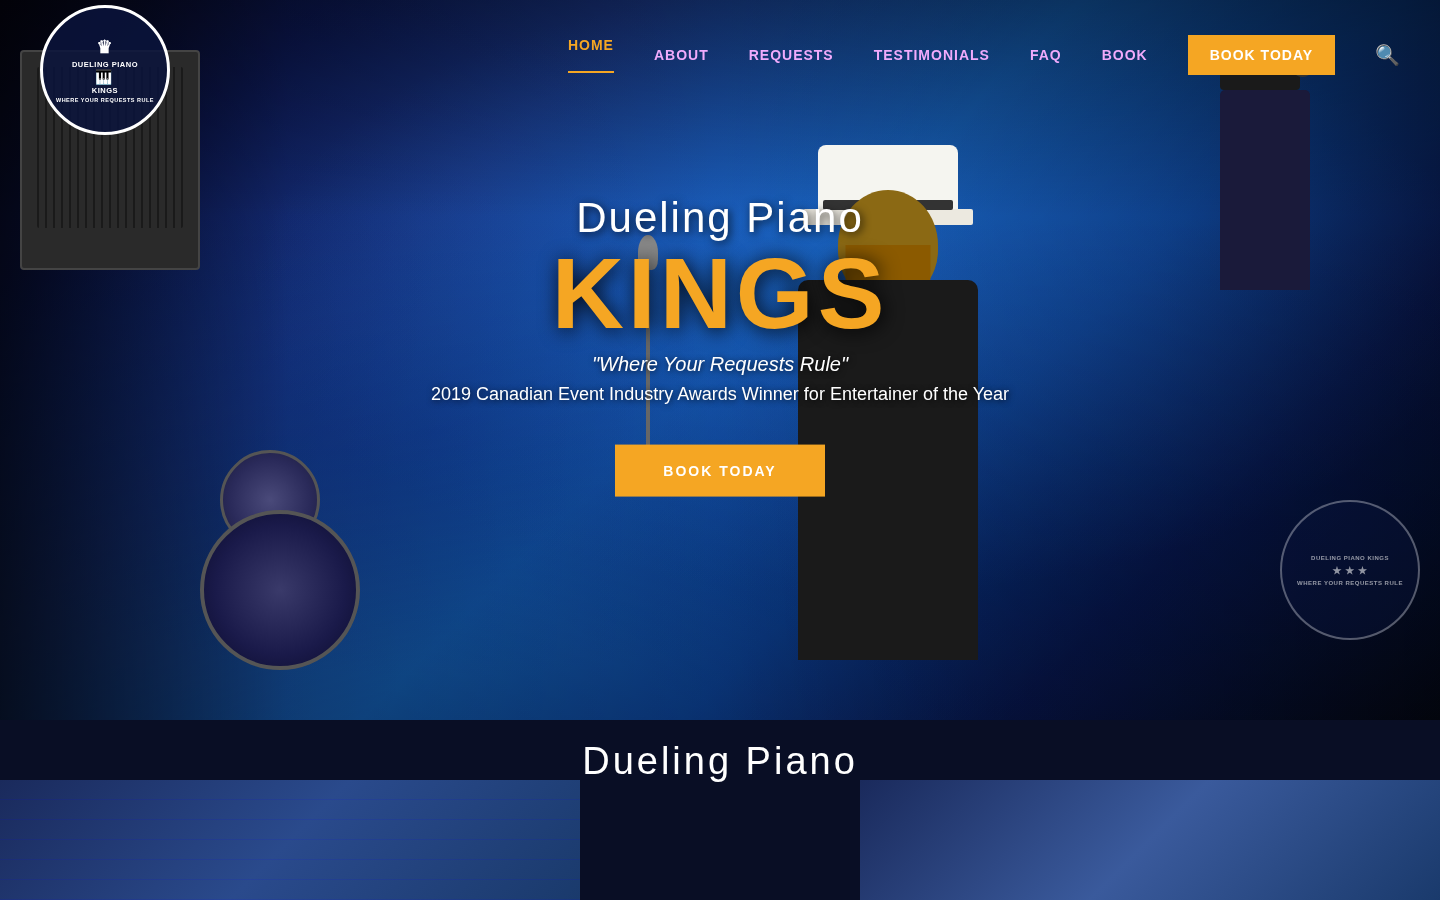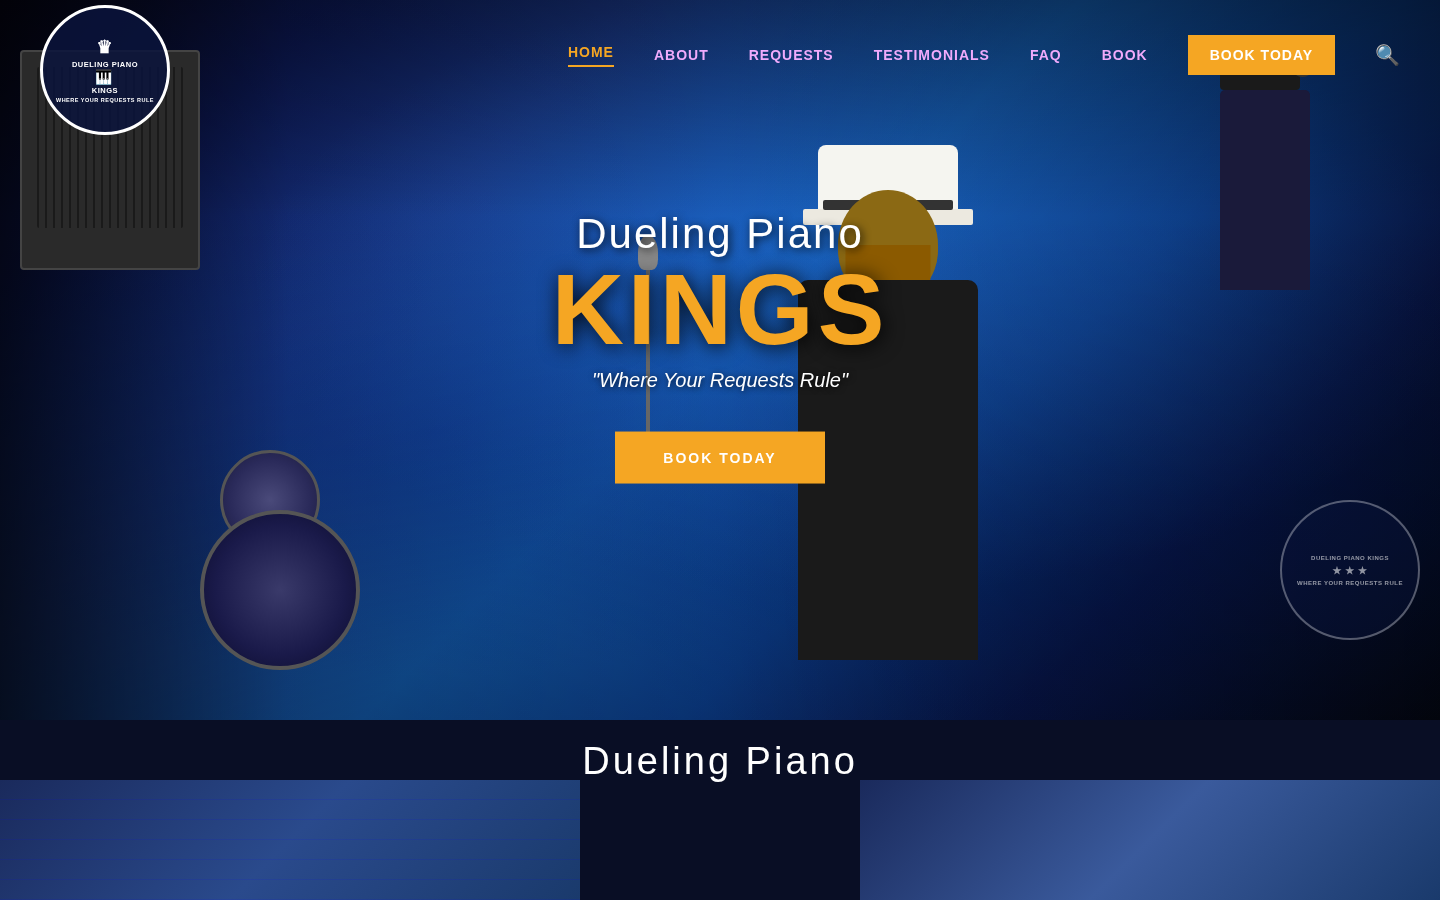--- a/index.html
+++ b/index.html
@@ -81,21 +81,21 @@
       text-decoration: none;
       color: #f0abfc;
       font-weight: 800;
       font-size: 14px;
       letter-spacing: 1px;
     }
 
     nav a.active {
       color: #f5a623;
       border-bottom: 2px solid #f5a623;
-      padding-bottom: 5px;
+      padding-bottom: 18px;
     }
 
     .book-today-btn-nav {
       background: #f5a623;
       color: #fff !important;
       padding: 12px 22px;
       font-weight: 800;
       font-size: 14px;
       letter-spacing: 1px;
       border: none;
@@ -571,20 +571,21 @@
       <div>DUELING PIANO KINGS</div>
       <div style="font-size:10px; margin: 4px 0;">★ ★ ★</div>
       <div>WHERE YOUR REQUESTS RULE</div>
     </div>
   </div>
 
   <div class="hero-content">
     <div class="hero-subtitle">Dueling Piano</div>
     <div class="hero-title-kings">KINGS</div>
     <div class="hero-tagline">"Where Your Requests Rule"</div>
+    <div class="hero-award">2019 Canadian Event Industry Awards Winner for Entertainer of the Year</div>
     <button class="book-today-btn-hero">BOOK TODAY</button>
   </div>
 </div>
 
 <div class="bottom-section">
   <div class="bottom-title">Dueling Piano</div>
   <div class="bottom-row">
     <div class="bottom-img-left"></div>
     <div class="bottom-gap"></div>
     <div class="bottom-img-right"></div>

